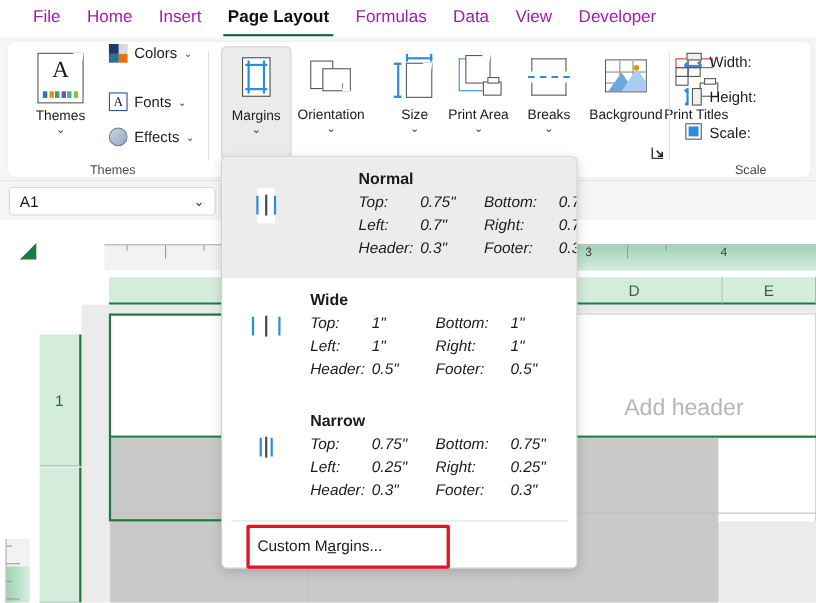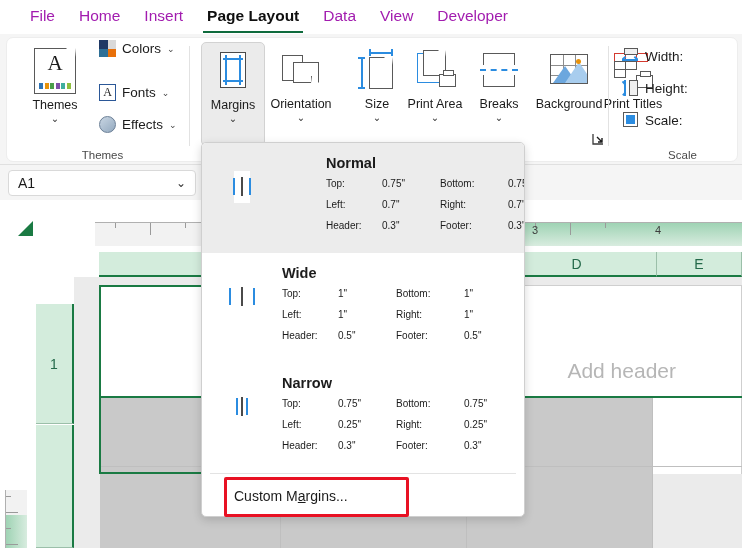--- a/index.html
+++ b/index.html
@@ -331,21 +331,21 @@
   .thumb {
     width: 44px; height: 56px; position: relative; background: #fbfbfb;
     border: 1.7px solid #4a4a4a;
   }
   .thumb .tv { position: absolute; top: 0; bottom: 0; width: 2px; background: #2b8ce0; }
   .thumb .th { position: absolute; left: 0; right: 0; height: 2px; background: #2b8ce0; }
   .thumb-wrap { background:#ffffff; padding: 7px; }
   .mitem-body { flex: 1; padding-right: 10px; }
   .mtitle { font-size: 14.5px; font-weight: bold; color: #1b1b1b; margin-bottom: 3px; }
   .mtable { display: grid; grid-template-columns: 56px 58px 68px auto; row-gap: 2px; }
-  .mtable span { font-size: 10px; color: #1b1b1b; line-height: 19px; }
+  .mtable span { font-size: 14px; color: #1b1b1b; line-height: 19px; font-style: italic; }
   .menu-sep { height: 1px; background: #e3e3e3; margin: 0 8px; }
   .custom-row {
     height: 44px; display: flex; align-items: center; padding-left: 32px;
     font-size: 14px; color: #1b1b1b; cursor: default;
   }
   .custom-row u { text-decoration: underline; }
   .redbox {
     position: absolute; left: 224px; top: 477px; width: 185px; height: 40px;
     border: 3px solid #e81123; border-radius: 2px; z-index: 60;
     pointer-events: none;
@@ -354,20 +354,21 @@
 </head>
 <body>
 
 <div id="app">
 
   <div class="tabbar">
     <div class="tab">File</div>
     <div class="tab">Home</div>
     <div class="tab">Insert</div>
     <div class="tab active">Page Layout</div>
+    <div class="tab">Formulas</div>
     <div class="tab">Data</div>
     <div class="tab">View</div>
     <div class="tab">Developer</div>
   </div>
 
   <div class="ribbon">
     <div class="ribbon-inner">
 
       <div class="grp" id="grp-themes">
         <div class="themes-btn">

